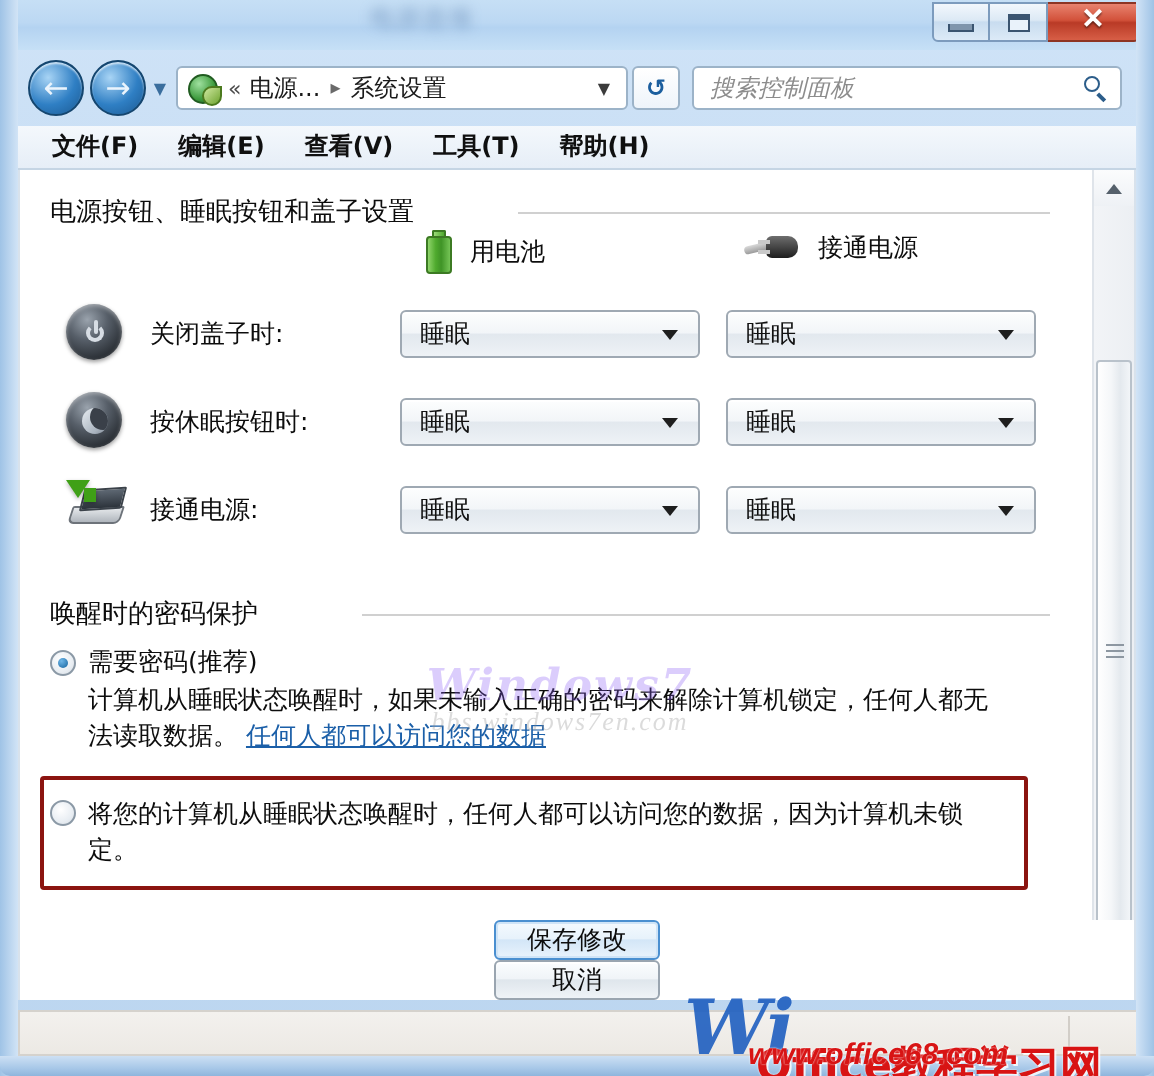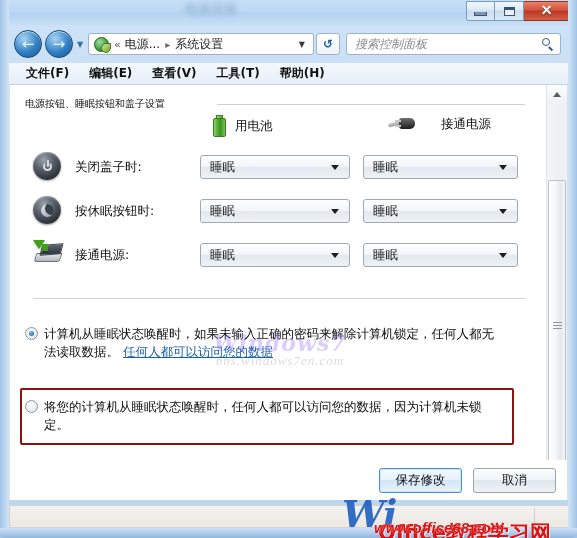--- a/index.html
+++ b/index.html
@@ -291,21 +291,21 @@
     left: 0; top: 0;
     width: 537px;
     height: 415px;
     padding: 0;
   }
 
   
   .group-head {
     display: flex;
     align-items: center;
-    font-size: 10px;
+    font-size: 13px;
     color: #0d0d0d;
     white-space: nowrap;
     gap: 44px;
   }
   .group-head .rule {
     flex: 1 1 auto;
     height: 1px;
     background: #d0d0d0;
     margin-left: 8px;
     margin-right: 22px;
@@ -322,21 +322,21 @@
     text-align: center;
   }
   .col-head {
     position: absolute;
     display: flex;
     align-items: center;
     font-size: 12.5px;
     color: #0d0d0d;
   }
   .col-head.battery { left: 203px; top: 0; }
-  .col-head.plugged { left: 378px; top: 0; gap: 16px; }
+  .col-head.plugged { left: 362px; top: 0; }
   .icon-battery {
     width: 13px; height: 22px;
     position: relative;
     margin-right: 9px;
   }
   .icon-battery .body {
     position: absolute;
     left: 0; top: 3px;
     width: 13px; height: 19px;
     box-sizing: border-box;
@@ -644,20 +644,21 @@
     top: 460px;
     width: 559px;
     height: 40px;
     background: #ffffff;
     border-left: 1px solid #d8e2ec;
     border-right: 1px solid #d8e2ec;
     box-sizing: border-box;
     display: flex;
     align-items: center;
     justify-content: flex-end;
+    flex-direction: column;
   }
   .btn {
     height: 25px;
     min-width: 83px;
     box-sizing: border-box;
     border: 1px solid #9aa5b0;
     border-radius: 3px;
     background: linear-gradient(to bottom,#fbfdfe 0%,#f0f4f8 46%,#dfe6ec 50%,#eff3f7 100%);
     display: flex;
     align-items: center;
@@ -908,27 +909,29 @@
           <div class="combo c2">
             <span class="val">睡眠</span>
             <span class="caret"></span>
           </div>
         </div>
 
       </div>
 
       <div class="sect2">
         <div class="group-head">
+          <span>唤醒时的密码保护</span>
           <span class="rule"></span>
         </div>
       </div>
 
       <div class="pw-block">
         <div class="opt">
           <span class="radio on"></span>
+          <div class="opt-title">需要密码(推荐)</div>
           <div class="opt-desc">
             <span>计算机从睡眠状态唤醒时，如果未输入正确的密码来解除计算机锁定，任何人都无法读取数据。</span>
             <span class="link">任何人都可以访问您的数据</span>
           </div>
         </div>
       </div>
 
       <div class="opt2">
         <div class="opt">
           <span class="radio"></span>

